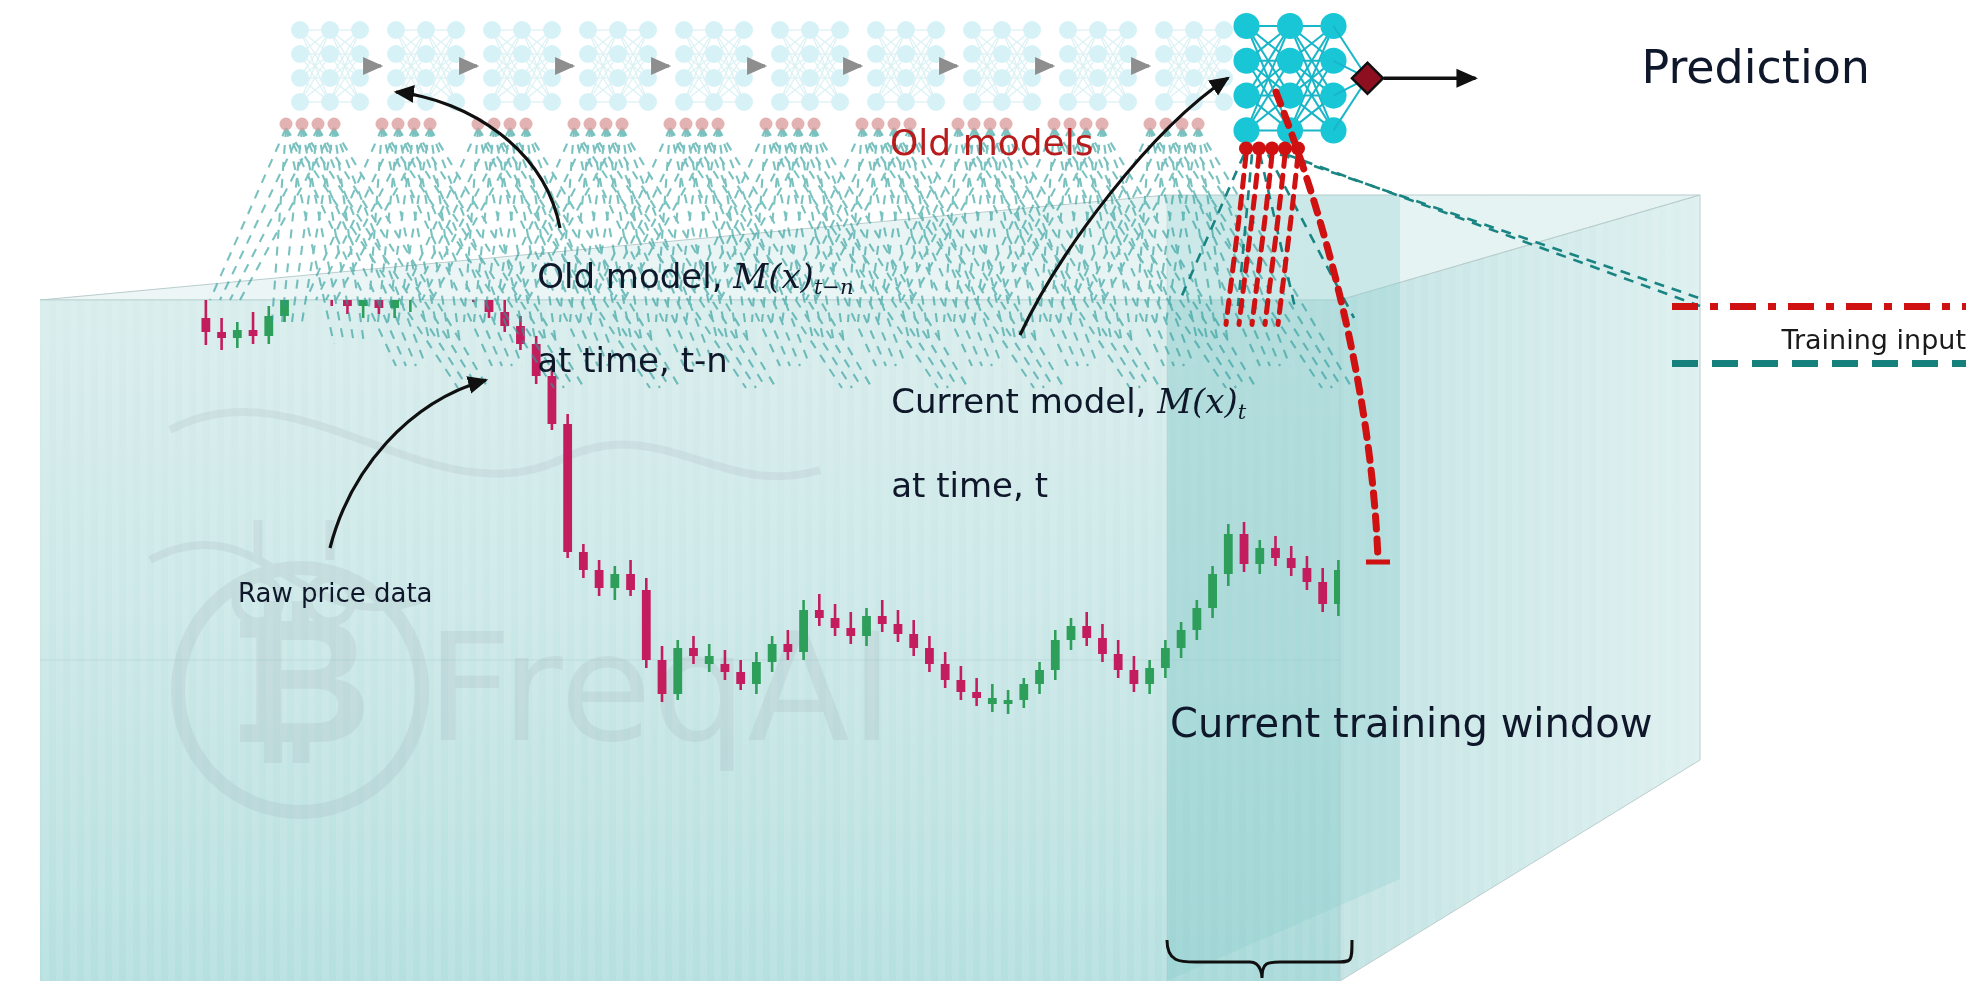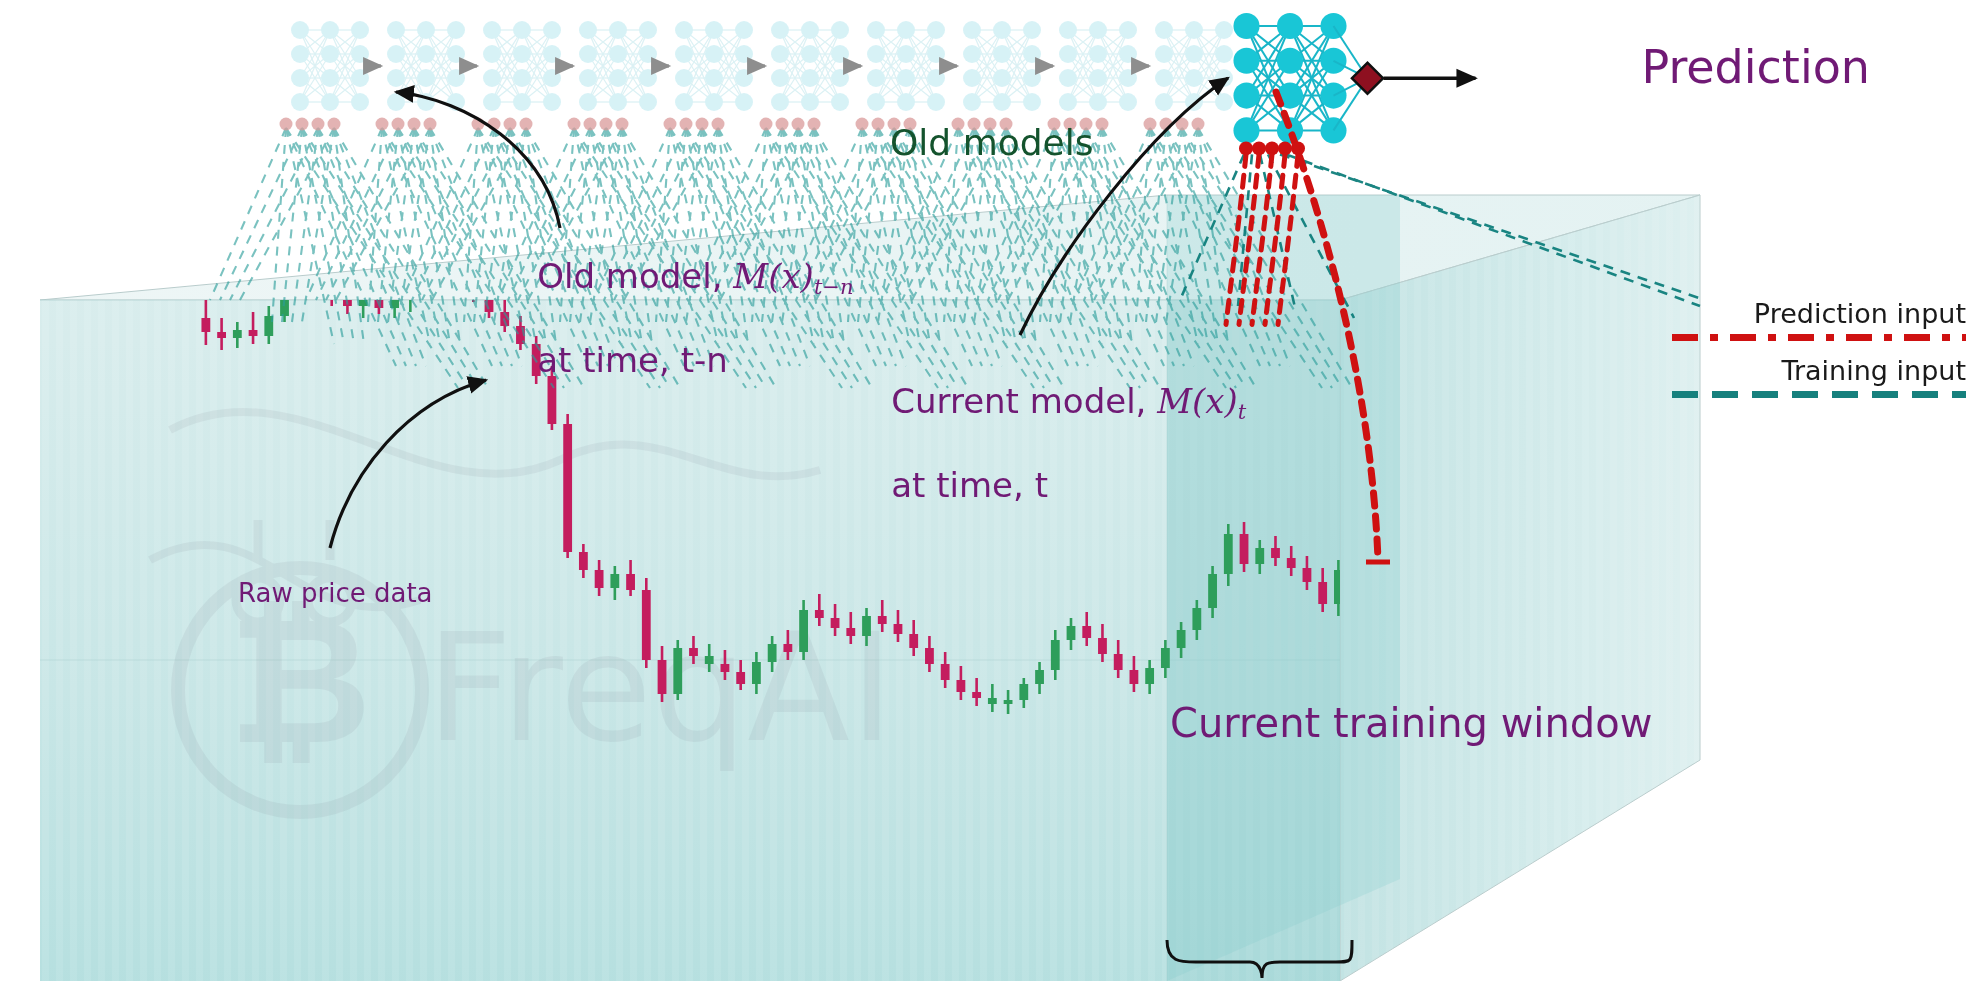--- a/index.html
+++ b/index.html
@@ -3,26 +3,26 @@
 <meta charset="utf-8">
 <style>
   * { box-sizing: border-box; }
   html, body { margin:0; padding:0; background:#ffffff; }
   body { width:1966px; height:981px; position:relative; overflow:hidden;
          font-family:"DejaVu Sans", sans-serif; }
 
   #stage { position:absolute; inset:0; width:1966px; height:981px; }
   svg.layer { position:absolute; left:0; top:0; width:1966px; height:981px; overflow:visible; }
 
-  .txt { position:absolute; color:#701a75; white-space:pre; line-height:1.18; }
+  .txt { position:absolute; color:#0f172a; white-space:pre; line-height:1.18; }
   .serif-i { font-family:"DejaVu Serif", serif; font-style:italic; }
   .sub { font-size:0.62em; vertical-align:-0.28em; font-family:"DejaVu Serif", serif; font-style:italic; }
 
   #prediction-label { left:1870px; top:40px; font-size:46px; transform:translateX(-100%); }
-  #old-models-label { left:890px; top:122px; font-size:36px; color:#14532d; }
+  #old-models-label { left:890px; top:122px; font-size:36px; color:#b91c1c; }
   #old-model-annot  { left:494px; top:216px; font-size:34px; }
   #current-model-annot { left:848px; top:341px; font-size:34px; }
   #raw-price-annot  { left:205px; top:547px; font-size:26px; }
   #training-window-label { left:1170px; top:700px; font-size:40px; }
 
   #legend { position:absolute; left:1672px; top:298px; width:294px; }
   .legend-row { margin-bottom:14px; }
   .legend-text { font-size:27px; color:#1a1a1a; text-align:right; display:block; }
   .legend-line { height:7px; margin-top:5px; width:100%; }
   .leg-pred  { background:repeating-linear-gradient(to right,#cf1111 0 26px,transparent 26px 38px,#cf1111 38px 46px,transparent 46px 58px); }
@@ -1076,21 +1076,20 @@
   </div>
 
   <div class="txt" id="raw-price-annot">
     <span>Raw price data</span><br>
   </div>
 
   <div class="txt" id="training-window-label">Current training window</div>
 
   <div id="legend">
     <div class="legend-row">
-      <span class="legend-text">Prediction input</span>
       <div class="legend-line leg-pred"></div>
     </div>
     <div class="legend-row">
       <span class="legend-text">Training input</span>
       <div class="legend-line leg-train"></div>
     </div>
   </div>
 
 </div>
 

